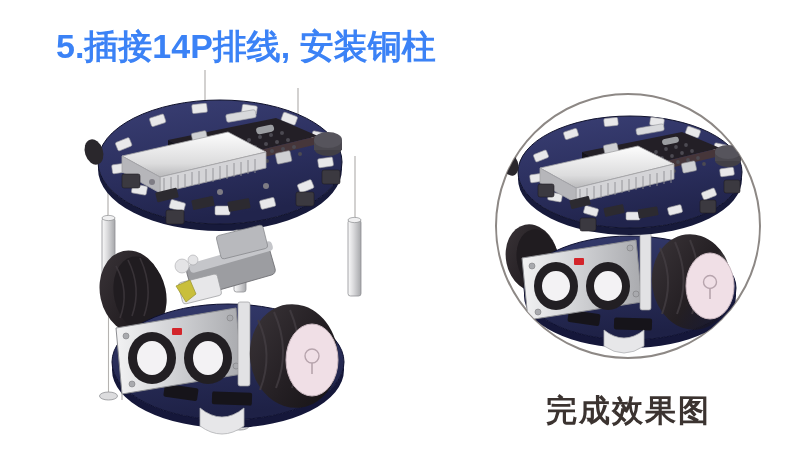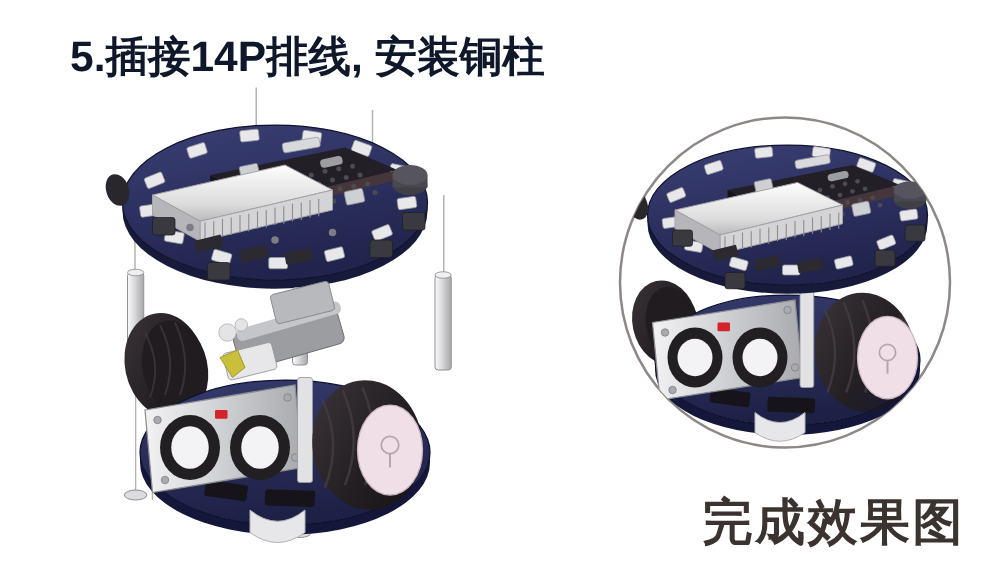--- a/index.html
+++ b/index.html
@@ -21,36 +21,35 @@
   }
 
   
   .step-title {
     position: absolute;
     left: 56px;
     top: 26px;
     font-size: 34px;
     font-weight: 700;
     letter-spacing: 0px;
-    color: #0f172a;
+    color: #3b82f6;
     white-space: nowrap;
     line-height: 1.2;
   }
 
   
   .result-caption {
     position: absolute;
     left: 546px;
     top: 390px;
-    font-size: 40px;
+    font-size: 31px;
     font-weight: 700;
     letter-spacing: 2px;
     color: #3b3330;
     white-space: nowrap;
-    margin-left: 16px;
   }
 
   
   .figure-exploded {
     position: absolute;
     left: 60px;
     top: 70px;
     width: 340px;
     height: 375px;
   }

